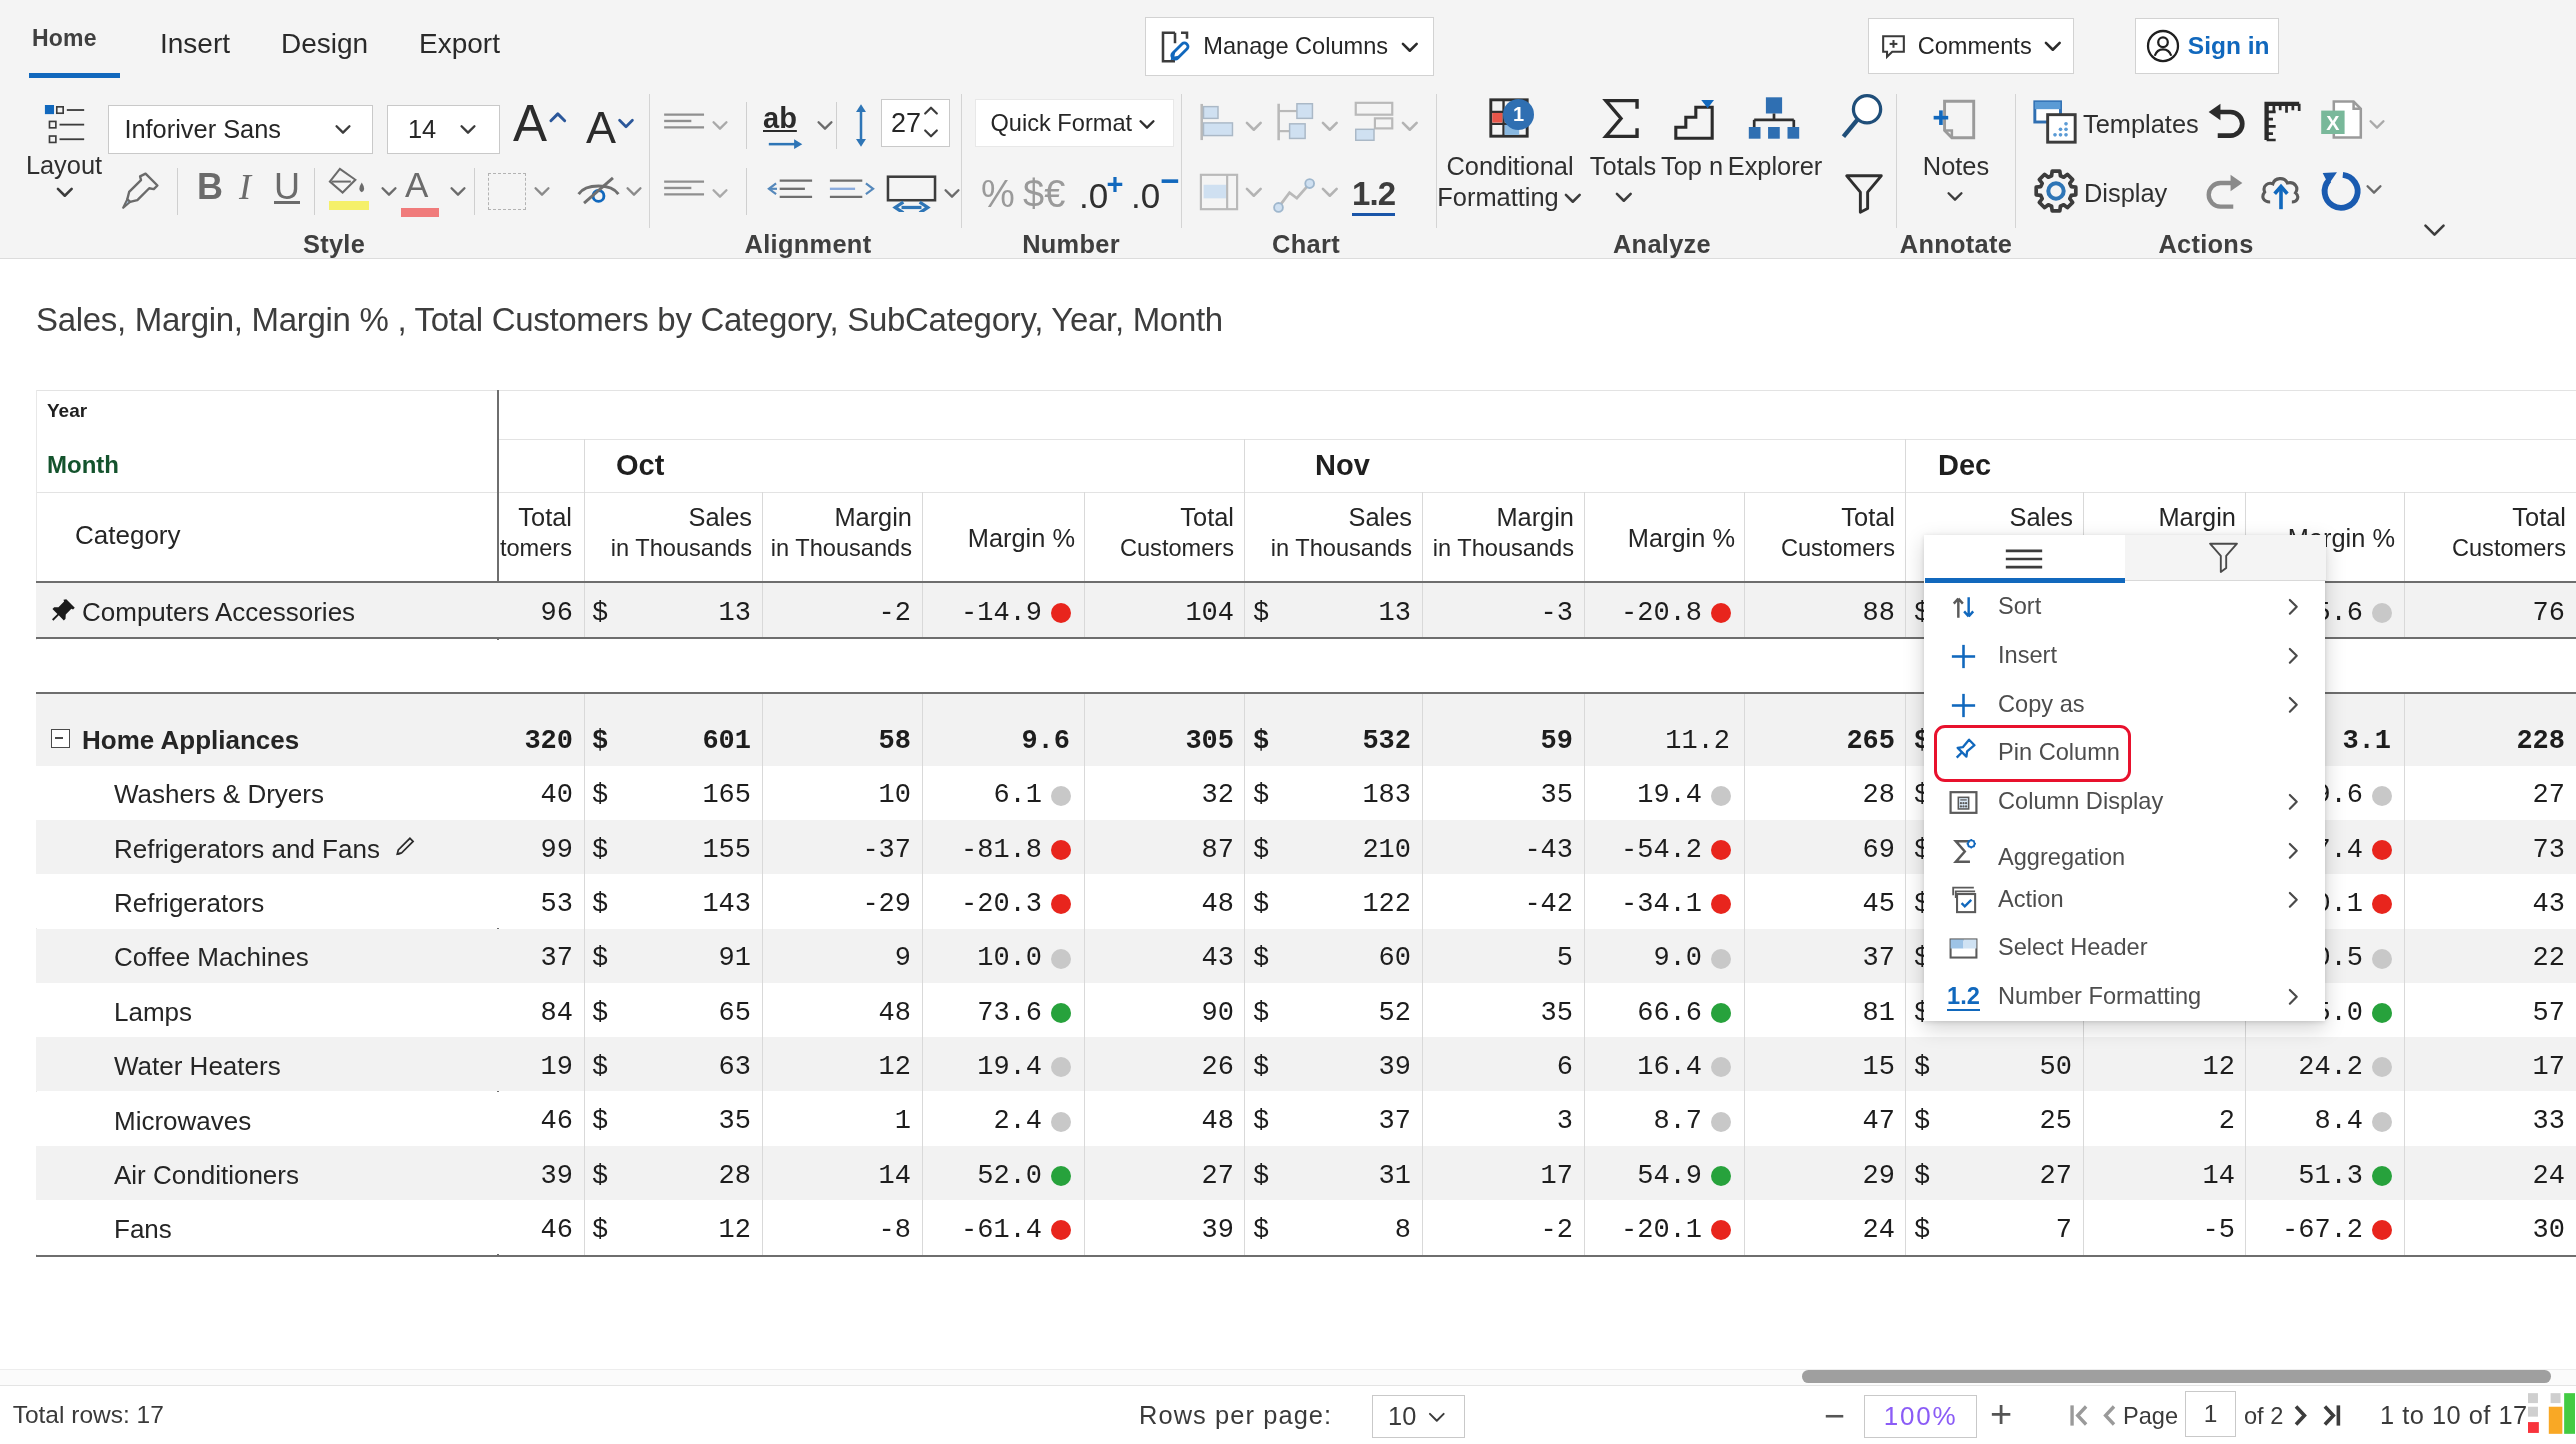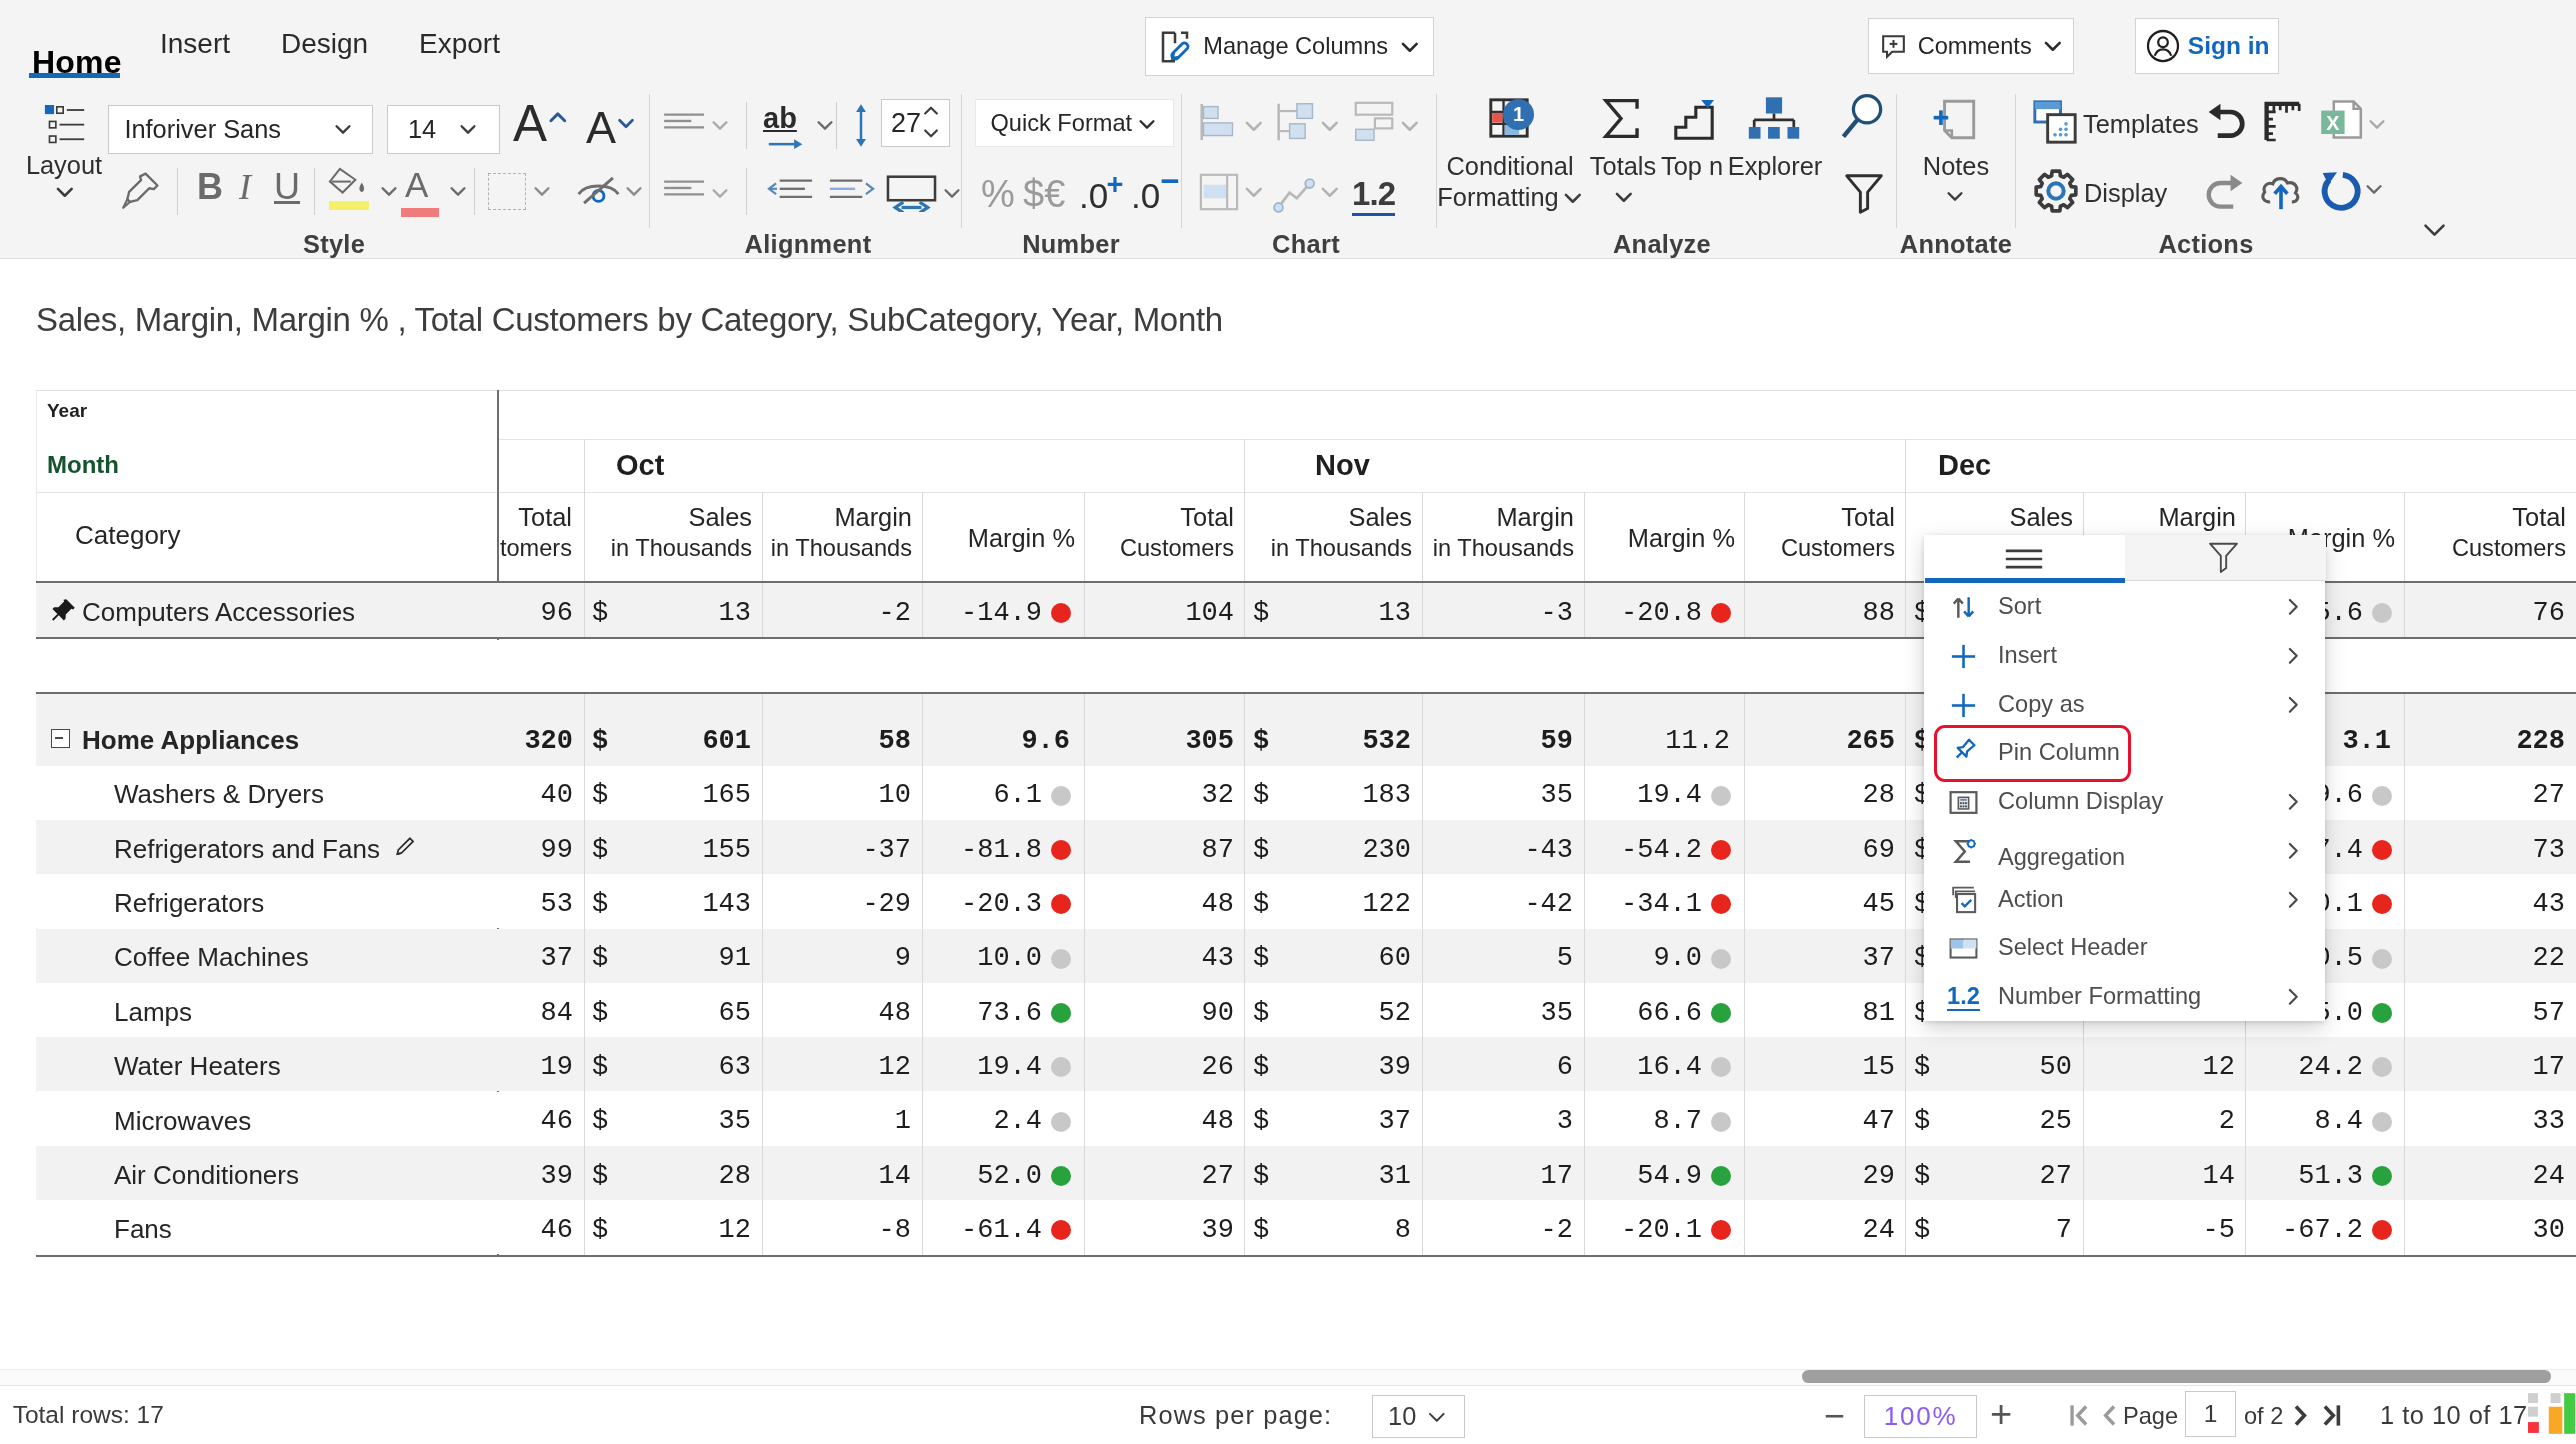--- a/index.html
+++ b/index.html
@@ -10,21 +10,21 @@
 .hline{position:absolute;height:0.9px;background:#e3e3e3;}
 .dot{position:absolute;width:20px;height:20px;border-radius:50%;}
 .hd{position:absolute;font-size:25.4px;color:#252525;text-align:right;line-height:30px;}
 .hd .sub{font-size:23.6px;}
 .sep{position:absolute;width:0.9px;background:#d4d4d4;top:94px;height:134px;}
 .glabel{position:absolute;top:230px;font-size:25.4px;color:#3f3f3f;font-weight:600;transform:translateX(-50%);letter-spacing:0.3px;}
 .btn{position:absolute;background:#fff;border:0.9px solid #d2d2d2;display:flex;align-items:center;justify-content:center;}
 </style></head><body>
 
 <div class="abs" style="left:0;top:0;width:2576px;height:258px;background:#f4f4f4;border-bottom:0.9px solid #dcdcdc;"></div>
-<div class="abs" style="left:32px;top:44px;font-size:32px;color:#000000;font-weight:bold;letter-spacing:0.2px;">Home</div>
+<div class="abs" style="left:32px;top:25px;font-size:23px;color:#404040;font-weight:bold;letter-spacing:0.2px;">Home</div>
 <div class="abs" style="left:160px;top:28px;font-size:28px;color:#2a2a2a;">Insert</div>
 <div class="abs" style="left:281px;top:28px;font-size:28px;color:#2a2a2a;">Design</div>
 <div class="abs" style="left:419px;top:28px;font-size:28px;color:#2a2a2a;">Export</div>
 <div class="abs" style="left:29px;top:73px;width:91px;height:4.5px;background:#1168bd;"></div>
 <div class="btn" style="left:1145px;top:17px;width:287px;height:57px;gap:10px;">
 <svg width="36" height="38" viewBox="0 0 24 25">
       <path d="M12 3 L4 3 L4 22 L12 22 M16 3 L20 3 L20 7" fill="none" stroke="#3c3c3c" stroke-width="1.7"></path>
       <line x1="12" y1="3" x2="12" y2="10" stroke="#3c3c3c" stroke-width="1.7"></line>
       <g transform="rotate(45 14 16)">
         <rect x="12" y="8" width="4.6" height="13" rx="2" fill="none" stroke="#1168bd" stroke-width="1.9"></rect>
@@ -480,21 +480,21 @@
         <path d="M4 20 L7.5 19" stroke="#2b2b2b" stroke-width="1.6"></path>
       </svg></span></div>
 <div class="num" style="right:2003px;top:823px;height:54px;line-height:54px;">99</div>
 <div class="num" style="left:592px;top:823px;height:54px;line-height:54px;">$</div>
 <div class="num" style="right:1825px;top:823px;height:54px;line-height:54px;">155</div>
 <div class="num" style="right:1665px;top:823px;height:54px;line-height:54px;">-37</div>
 <div class="num" style="right:1534px;top:823px;height:54px;line-height:54px;">-81.8</div>
 <div class="dot" style="right:1505px;top:840px;background:#e8251d;"></div>
 <div class="num" style="right:1342px;top:823px;height:54px;line-height:54px;">87</div>
 <div class="num" style="left:1253px;top:823px;height:54px;line-height:54px;">$</div>
-<div class="num" style="right:1165px;top:823px;height:54px;line-height:54px;">230</div>
+<div class="num" style="right:1165px;top:823px;height:54px;line-height:54px;">210</div>
 <div class="num" style="right:1003px;top:823px;height:54px;line-height:54px;">-43</div>
 <div class="num" style="right:874px;top:823px;height:54px;line-height:54px;">-54.2</div>
 <div class="dot" style="right:845px;top:840px;background:#e8251d;"></div>
 <div class="num" style="right:681px;top:823px;height:54px;line-height:54px;">69</div>
 <div class="num" style="left:1914px;top:823px;height:54px;line-height:54px;">$</div>
 <div class="num" style="right:504px;top:823px;height:54px;line-height:54px;">140</div>
 <div class="num" style="right:341px;top:823px;height:54px;line-height:54px;">-40</div>
 <div class="num" style="right:213px;top:823px;height:54px;line-height:54px;">-47.4</div>
 <div class="dot" style="right:184px;top:840px;background:#e8251d;"></div>
 <div class="num" style="right:11px;top:823px;height:54px;line-height:54px;">73</div>

